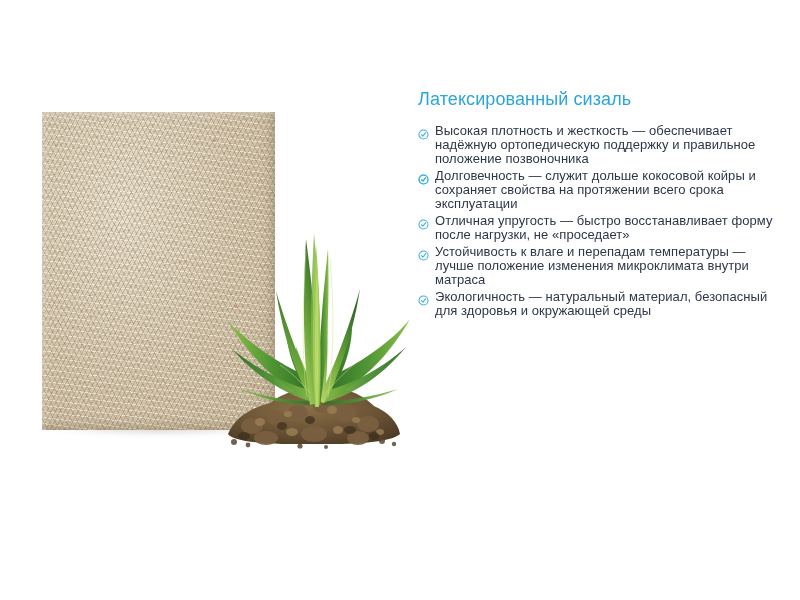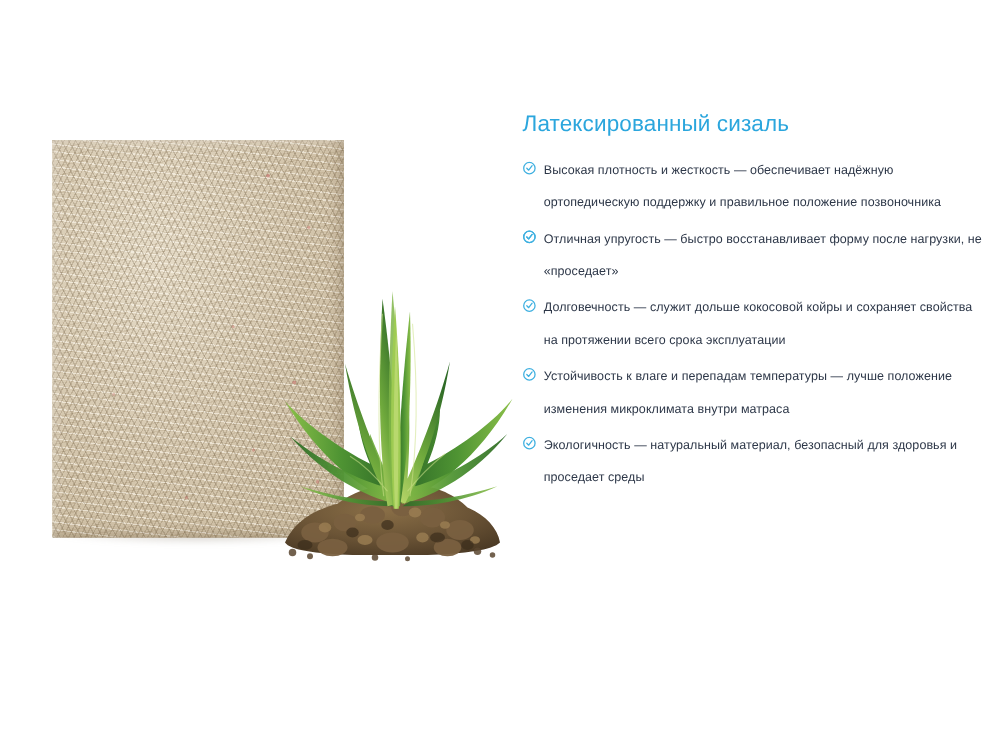--- a/index.html
+++ b/index.html
@@ -122,22 +122,22 @@
   }
   .feature-list {
     list-style: none;
     margin: 0;
     padding: 0;
   }
   .feature-item {
     position: relative;
     padding-left: 17px;
     margin: 0 0 3px 0;
-    font-size: 10px;
-    line-height: 26px;
+    font-size: 13px;
+    line-height: 14px;
     color: #2d3748;
     letter-spacing: 0.05px;
   }
   .bullet-icon {
     position: absolute;
     left: 0;
     top: 5px;
     width: 11px;
     height: 11px;
   }
@@ -282,49 +282,49 @@
         </span>
       </li>
 
       <li class="feature-item">
         <span class="bullet-icon">
           <svg width="11" height="11" viewBox="0 0 16 16" xmlns="http://www.w3.org/2000/svg">
             <circle cx="8" cy="8" r="6.6" fill="none" stroke="#3fb0e0" stroke-width="1.5"></circle>
             <path d="M5 8.2 L7.2 10.4 L11.2 5.2" fill="none" stroke="#3fb0e0" stroke-width="1.5" stroke-linecap="round" stroke-linejoin="round"></path>
           </svg>
         </span>
+        <span>Долговечность — служит дольше кокосовой койры и сохраняет свойства на протяжении всего срока эксплуатации</span>
+      </li>
+
+      <li class="feature-item">
+        <span class="bullet-icon">
+          <svg width="11" height="11" viewBox="0 0 16 16" xmlns="http://www.w3.org/2000/svg">
+            <circle cx="8" cy="8" r="6.6" fill="none" stroke="#3fb0e0" stroke-width="1.5"></circle>
+            <path d="M5 8.2 L7.2 10.4 L11.2 5.2" fill="none" stroke="#3fb0e0" stroke-width="1.5" stroke-linecap="round" stroke-linejoin="round"></path>
+          </svg>
+        </span>
         <span>Отличная упругость — быстро восстанавливает форму после нагрузки, не «проседает»</span>
       </li>
 
       <li class="feature-item">
         <span class="bullet-icon">
           <svg width="11" height="11" viewBox="0 0 16 16" xmlns="http://www.w3.org/2000/svg">
             <circle cx="8" cy="8" r="6.6" fill="none" stroke="#3fb0e0" stroke-width="1.5"></circle>
             <path d="M5 8.2 L7.2 10.4 L11.2 5.2" fill="none" stroke="#3fb0e0" stroke-width="1.5" stroke-linecap="round" stroke-linejoin="round"></path>
           </svg>
         </span>
-        <span>Долговечность — служит дольше кокосовой койры и сохраняет свойства на протяжении всего срока эксплуатации</span>
-      </li>
-
-      <li class="feature-item">
-        <span class="bullet-icon">
-          <svg width="11" height="11" viewBox="0 0 16 16" xmlns="http://www.w3.org/2000/svg">
-            <circle cx="8" cy="8" r="6.6" fill="none" stroke="#3fb0e0" stroke-width="1.5"></circle>
-            <path d="M5 8.2 L7.2 10.4 L11.2 5.2" fill="none" stroke="#3fb0e0" stroke-width="1.5" stroke-linecap="round" stroke-linejoin="round"></path>
-          </svg>
-        </span>
         <span>Устойчивость к влаге и перепадам температуры — лучше положение изменения микроклимата внутри матраса</span>
       </li>
 
       <li class="feature-item">
         <span class="bullet-icon">
           <svg width="11" height="11" viewBox="0 0 16 16" xmlns="http://www.w3.org/2000/svg">
             <circle cx="8" cy="8" r="6.6" fill="none" stroke="#3fb0e0" stroke-width="1.5"></circle>
             <path d="M5 8.2 L7.2 10.4 L11.2 5.2" fill="none" stroke="#3fb0e0" stroke-width="1.5" stroke-linecap="round" stroke-linejoin="round"></path>
           </svg>
         </span>
-        <span>Экологичность — натуральный материал, безопасный для здоровья и проседает среды</span>
+        <span>Экологичность — натуральный материал, безопасный для здоровья и окружающей среды</span>
       </li>
 
     </ul>
   </div>
 
 </div>
 
 </body></html>

